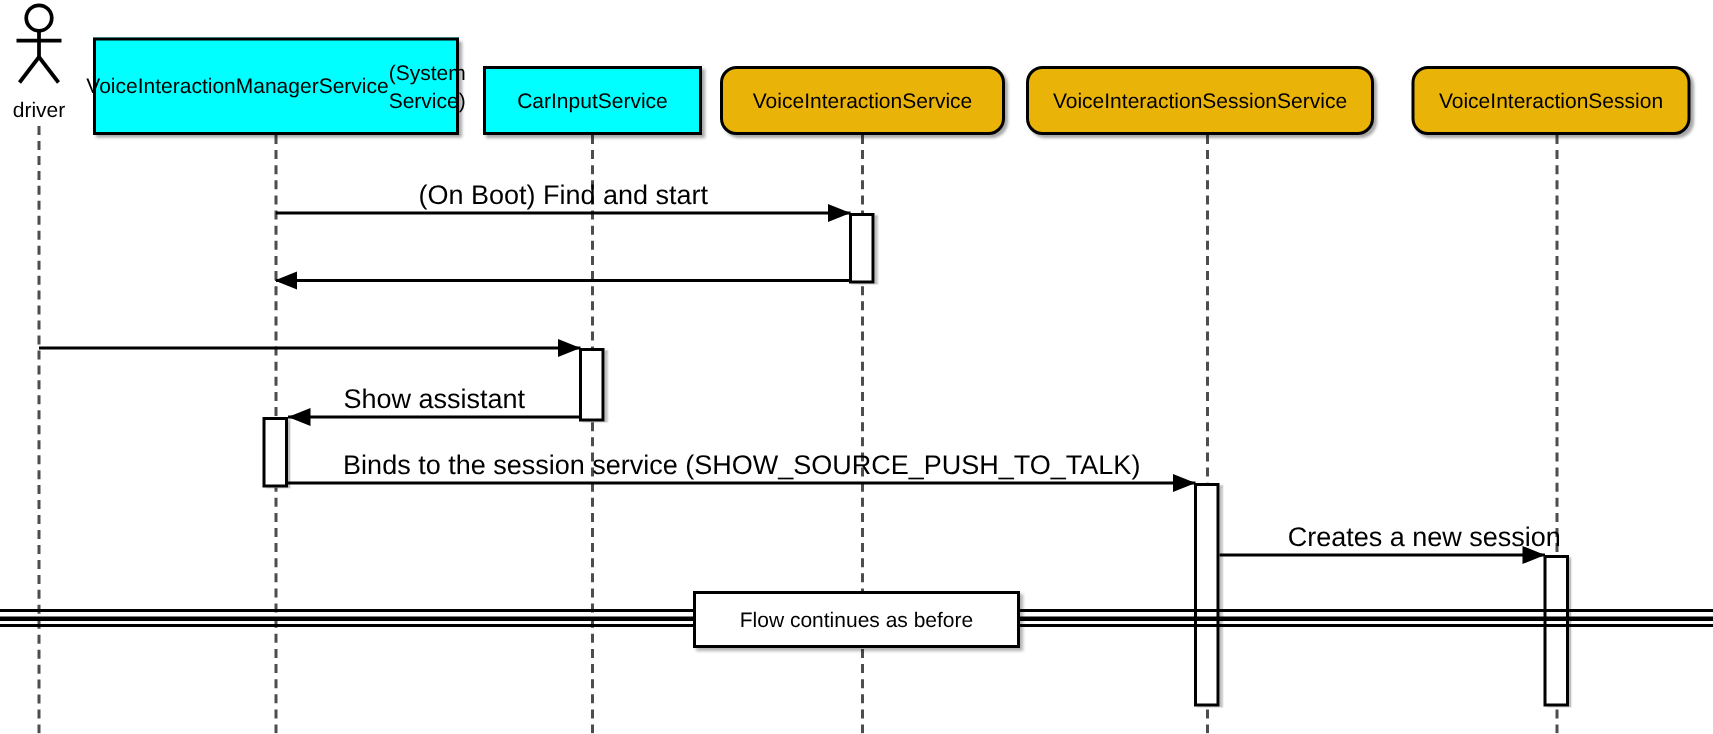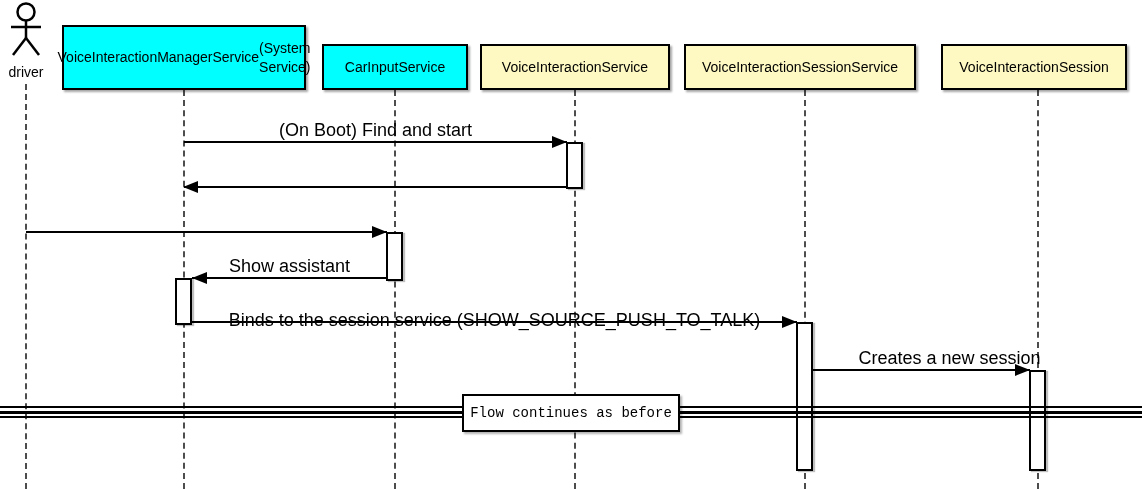--- a/index.html
+++ b/index.html
@@ -28,21 +28,21 @@
     display: flex;
     flex-direction: row;
     align-items: center;
     justify-content: center;
     text-align: center;
     font-size: 14px;
     line-height: 1.3;
     z-index: 4;
   }
   .p-cyan  { background: #00ffff; }
-  .p-green { background: #fef9c3; }
+  .p-green { background: #eab308; border-radius: 11px; }
   
   .activation {
     position: absolute;
     box-sizing: border-box;
     width: 17px;
     background: #ffffff;
     border: 2px solid #000000;
     box-shadow: 2px 1px 1px rgba(0,0,0,0.25);
     z-index: 2;
   }
@@ -82,21 +82,20 @@
     position: absolute;
     box-sizing: border-box;
     background: #ffffff;
     border: 2px solid #000000;
     box-shadow: 2px 2px 2px rgba(0,0,0,0.3);
     display: flex;
     align-items: center;
     justify-content: center;
     font-size: 14px;
     z-index: 7;
-    font-family: Liberation Mono, monospace;
   }
   
   .actor { position: absolute; z-index: 4; text-align: center; }
   .actor-label { font-size: 14px; margin-top: 1px; }
 </style>
 </head>
 <body>
 
 <div class="diagram">
 
@@ -155,21 +154,21 @@
   <div class="msg-line" style="left:184px; width:383px; top:186px;"></div>
   <div class="head head-left" style="left:183px; top:181px;"></div>
 
   <div class="msg-line" style="left:26px; width:361px; top:231px;"></div>
   <div class="head head-right" style="left:372px; top:226px;"></div>
 
   <div class="msg-label" style="left:192px; width:195px; top:256px;">Show assistant</div>
   <div class="msg-line" style="left:192px; width:195px; top:277px;"></div>
   <div class="head head-left" style="left:192px; top:272px;"></div>
 
-  <div class="msg-label" style="left:192px; width:605px; top:300px;margin-top:10px;">Binds to the session service (SHOW_SOURCE_PUSH_TO_TALK)</div>
+  <div class="msg-label" style="left:192px; width:605px; top:300px;">Binds to the session service (SHOW_SOURCE_PUSH_TO_TALK)</div>
   <div class="msg-line" style="left:192px; width:605px; top:321px;"></div>
   <div class="head head-right" style="left:782px; top:316px;"></div>
 
   <div class="msg-label" style="left:813px; width:217px; top:348px;padding-left:28px;">Creates a new session</div>
   <div class="msg-line" style="left:813px; width:217px; top:369px;"></div>
   <div class="head head-right" style="left:1015px; top:364px;"></div>
 
 </div>
 
 </body></html>

